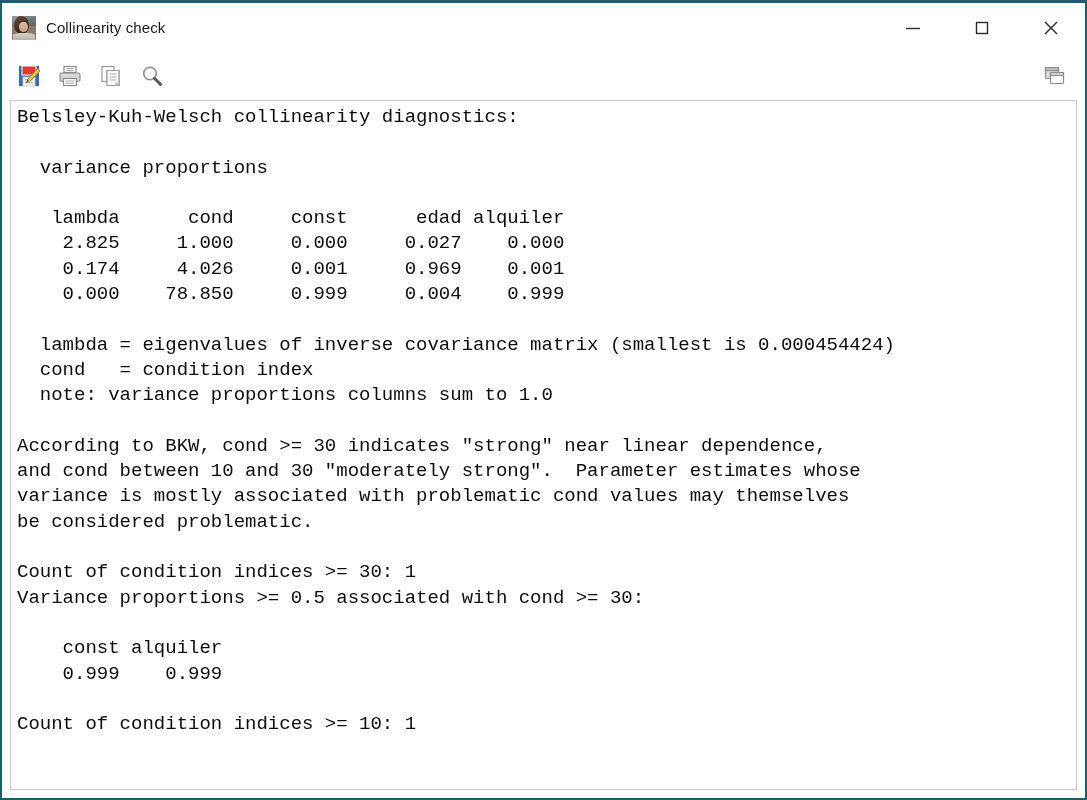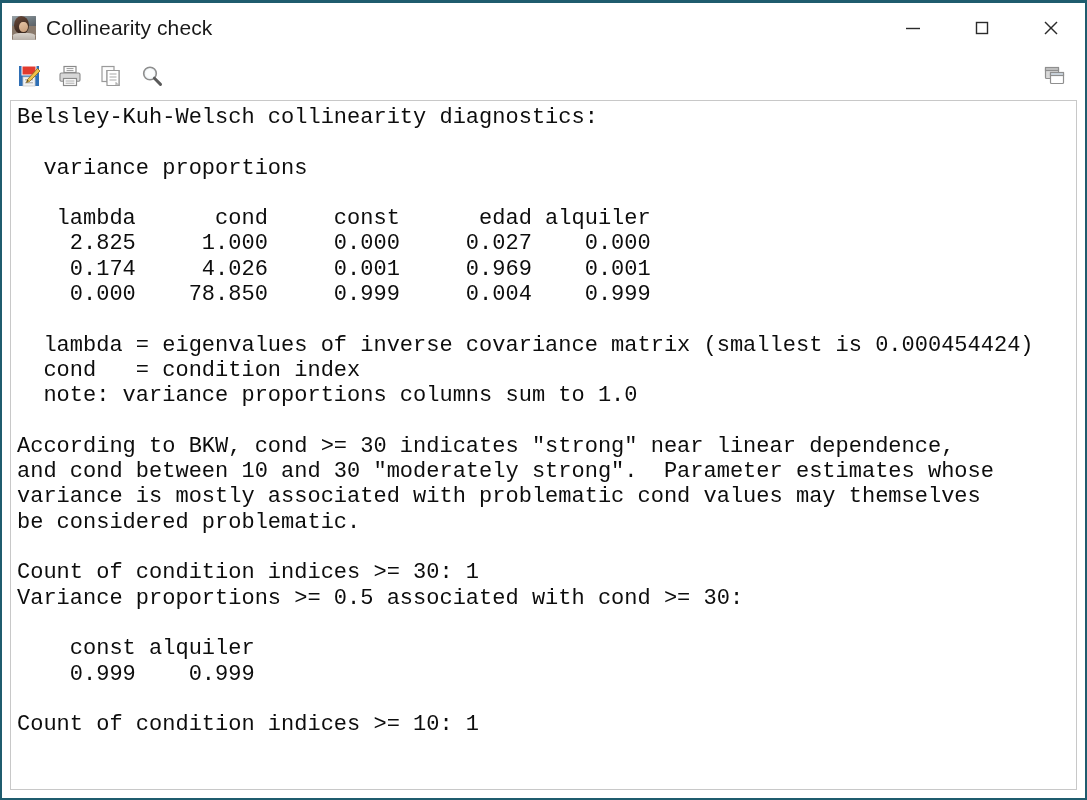--- a/index.html
+++ b/index.html
@@ -62,21 +62,21 @@
     border-radius: 45% 45% 50% 50%;
     background: linear-gradient(160deg, #e6c4a6 0%, #c59b77 100%);
   }
   .app-icon .ai-body {
     position: absolute; left: 6%; bottom: 0; width: 88%; height: 26%;
     background: linear-gradient(180deg, #d8d2cb 0%, #b9b2aa 100%);
     border-radius: 35% 35% 0 0;
   }
 
   .title-text {
-    font-size: 21px;
+    font-size: 15px;
     color: #1a1a1a;
     letter-spacing: 0.1px;
     white-space: nowrap;
   }
 
   .win-controls {
     position: absolute;
     right: 0; top: 0;
     height: 49px;
     display: flex;
@@ -124,21 +124,21 @@
   .textview {
     position: absolute;
     left: 0; top: 0; right: 0; bottom: 0;
     padding: 4px 6px 6px 6px;
     overflow: auto;
     background: #ffffff;
   }
   pre.report {
     margin: 0;
     font-family: "Liberation Mono", "DejaVu Sans Mono", monospace;
-    font-size: 22px;
+    font-size: 19px;
     line-height: 25.3px;
     color: #0d0d0d;
     white-space: pre;
     letter-spacing: 0px;
   }
 </style>
 </head>
 <body>
 
 <div class="window">

